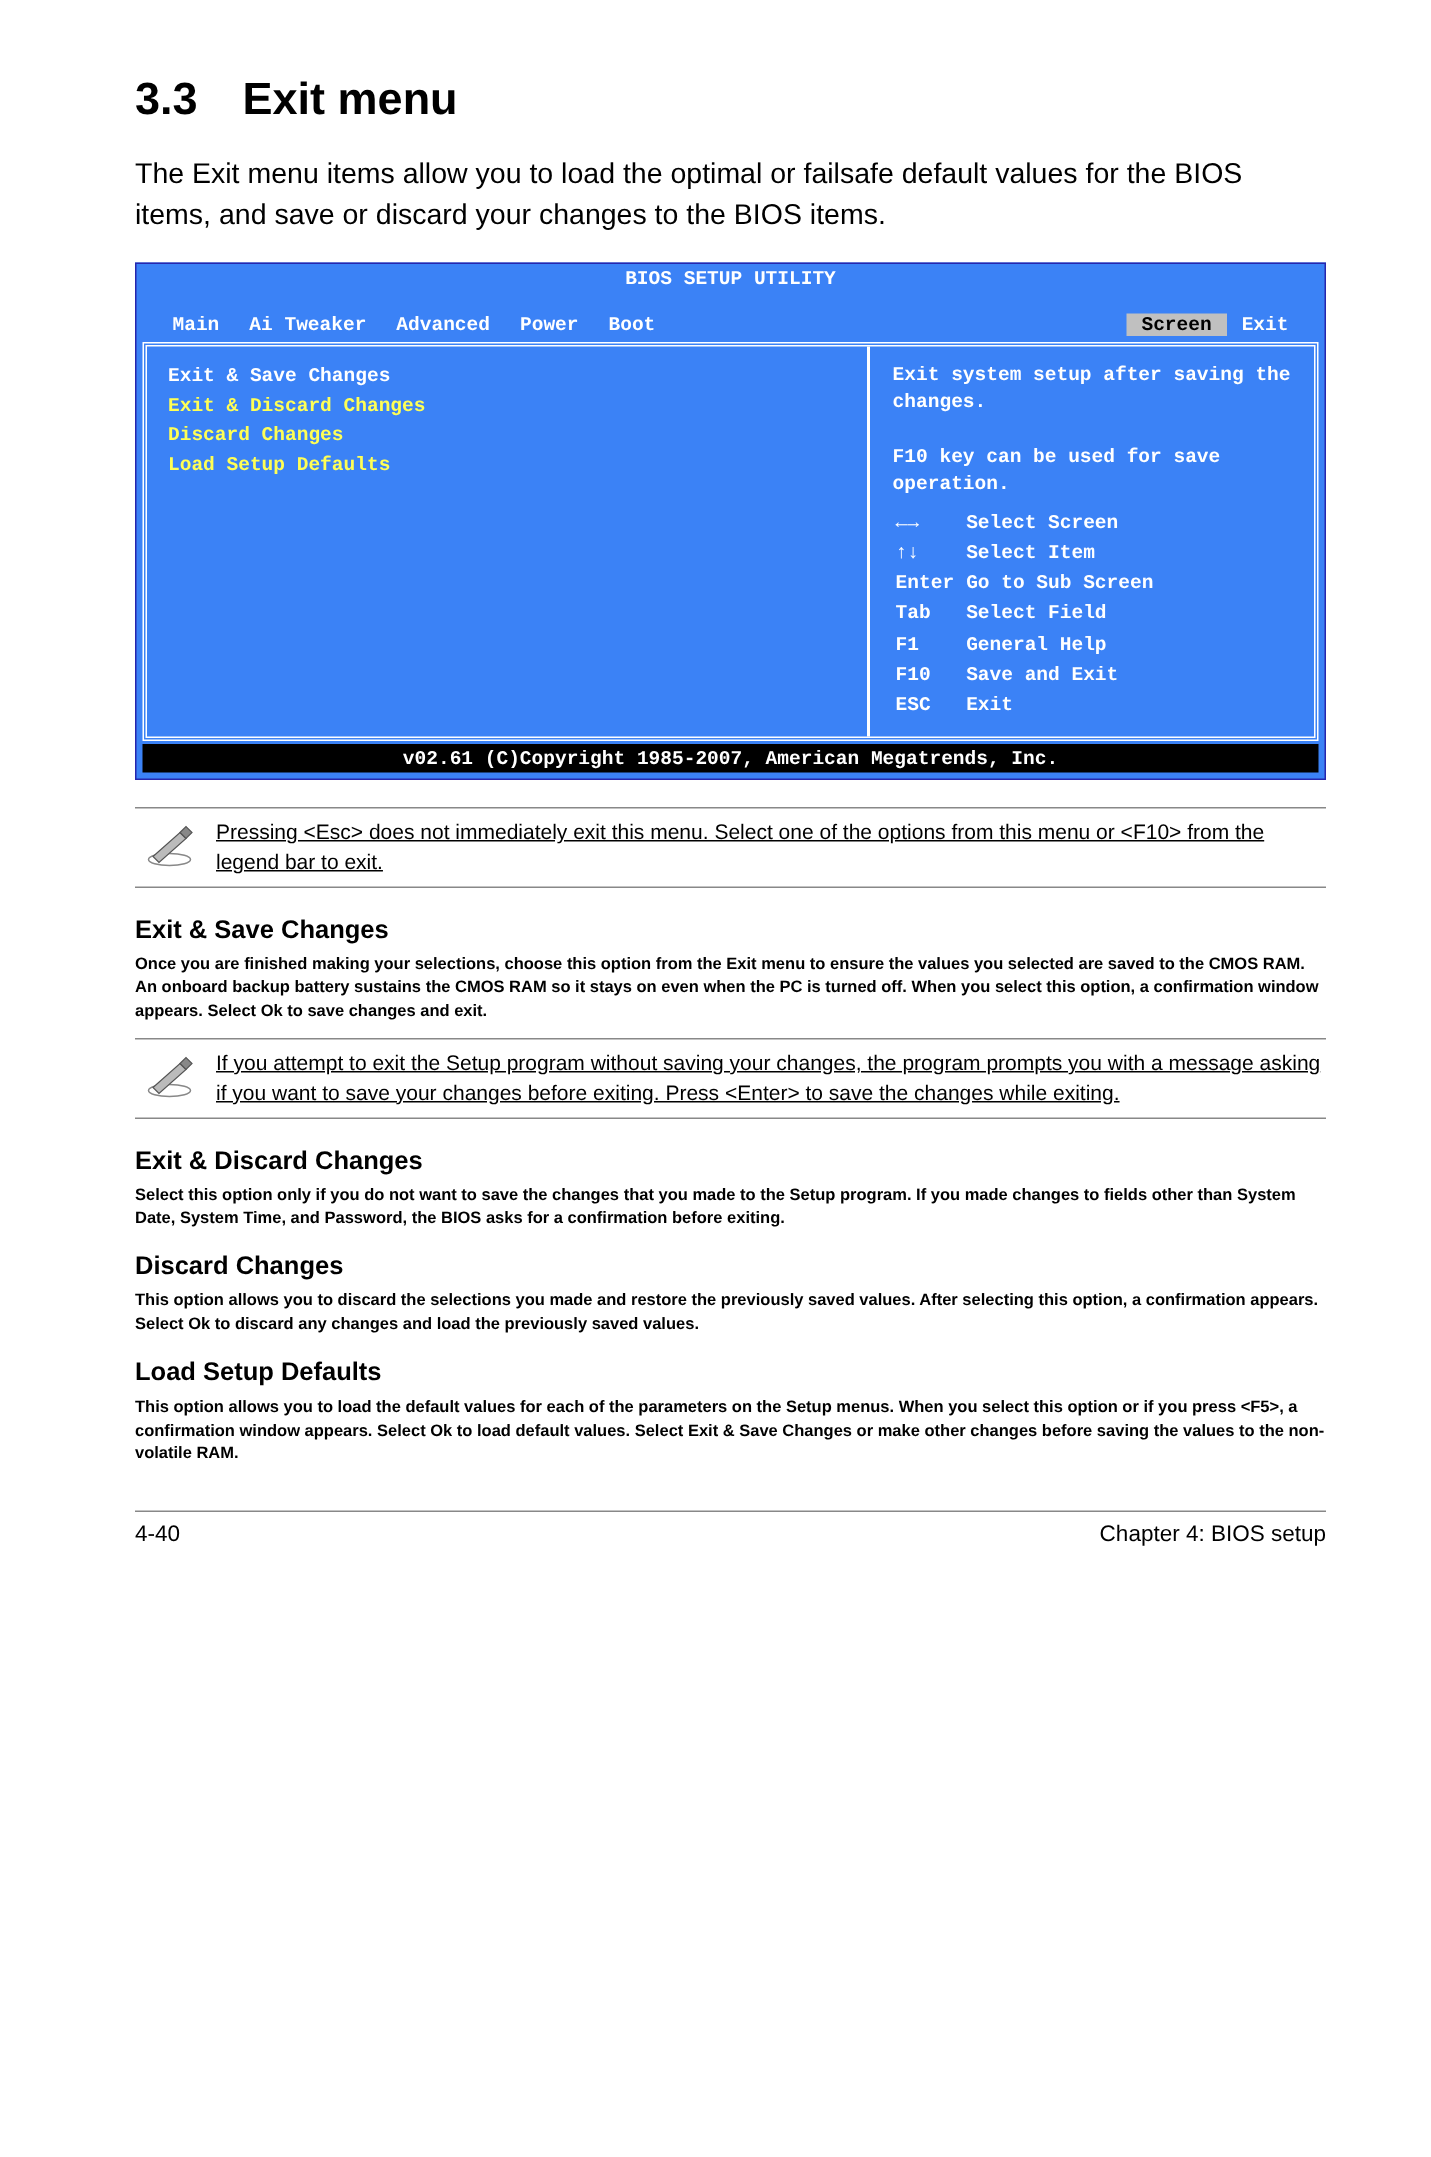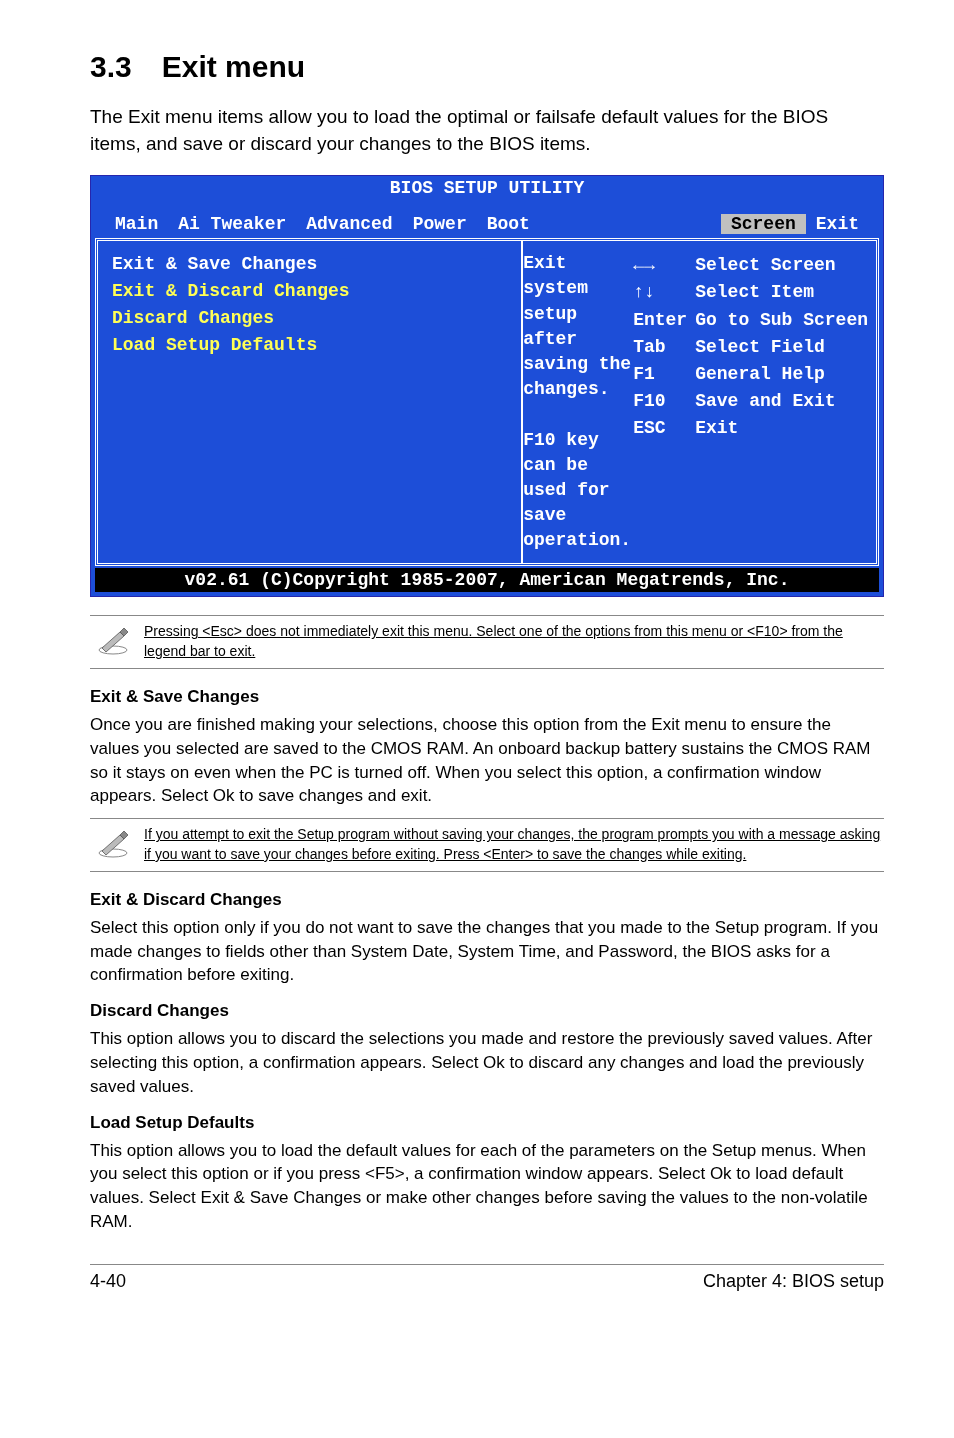--- a/index.html
+++ b/index.html
@@ -19,24 +19,24 @@
     margin: 0 0 20px 0;
   }
   p.intro {
     font-size: 19px;
     line-height: 1.4;
     margin: 0 0 18px 0;
   }
 
   
   .bios-wrapper {
-    background: #1d4ed8;
+    background: #3b82f6;
     color: #fff;
     font-family: "Courier New", monospace;
-    font-size: 18px;
+    font-size: 13px;
     border: 1px solid #2626ad;
     margin-bottom: 18px;
   }
   .bios-title {
     text-align: center;
     font-weight: bold;
     padding: 2px 0 0 0;
   }
   .bios-tabs {
     display: flex;
@@ -66,23 +66,23 @@
     flex: 1.7;
     padding: 10px 14px;
     color: #ffff55;
     font-weight: bold;
     line-height: 1.5;
   }
   .bios-left .white { color: #fff; }
   .bios-right {
     flex: 1;
     border-left: 2px solid #fff;
-    padding: 10px 0;
-    display: flex;
-    flex-direction: row;
+    padding: 10px 15px;
+    display: flex;
+    flex-direction: column;
     justify-content: space-between;
     line-height: 1.4;
   }
   .bios-help {
     color: #fff;
     font-weight: bold;
   }
   .bios-keys {
     font-weight: bold;
   }
@@ -116,32 +116,33 @@
     margin: 4px 14px 0 6px;
     flex-shrink: 0;
   }
 
   h3.sub {
     font-size: 17px;
     font-weight: bold;
     margin: 14px 0 6px 0;
   }
   p.body {
-    font-size: 17px;
+    font-size: 11px;
     line-height: 1.4;
     margin: 0 0 10px 0;
+    font-weight: bold;
   }
 
   .footer-line {
     border-top: 1px solid #888;
     margin-top: 30px;
     padding-top: 6px;
     display: flex;
     justify-content: space-between;
-    font-size: 18px;
+    font-size: 15px;
   }
 </style>
 </head>
 <body>
 
 <div class="page">
 
   <h1 class="section-title">3.3 Exit menu</h1>
 
   <p class="intro">The Exit menu items allow you to load the optimal or failsafe default values for the BIOS items, and save or discard your changes to the BIOS items.</p>

